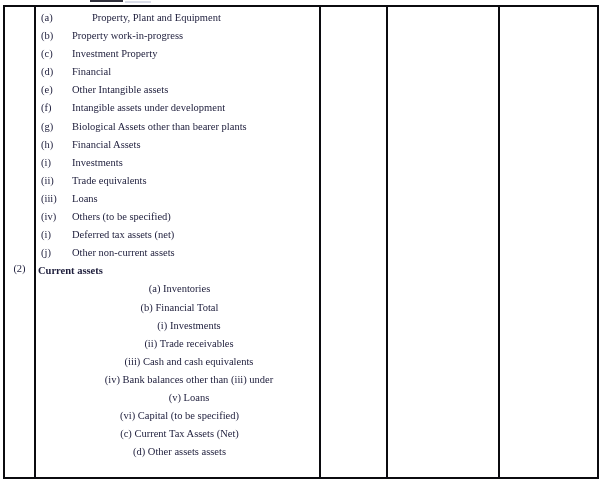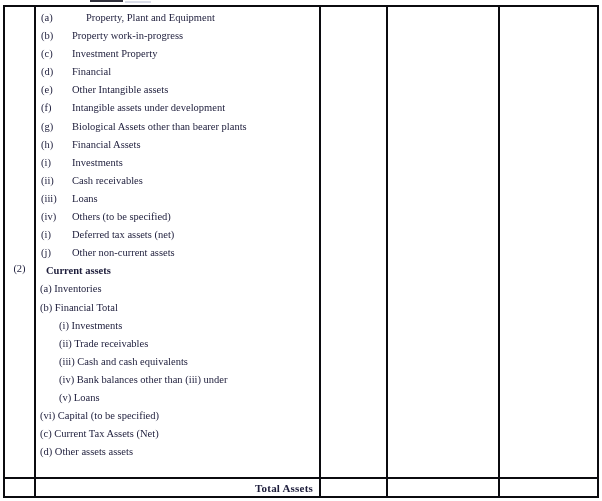--- a/index.html
+++ b/index.html
@@ -44,23 +44,23 @@
 
   .desc-cell { padding-top: 2px !important; }
   .line {
     line-height: 18.1px;
     height: 18.1px;
     white-space: nowrap;
     overflow: hidden;
   }
   .s1 { display: flex; padding-left: 5px; }
   .s1 .lbl { flex: 0 0 31px; }
-  .s1.xind .txt { margin-left: 14px; }
-  .sec2-title { font-weight: 700; padding-left: 10px; }
-  .s2 { padding-left: 4px; }
+  .s1.xind .txt { margin-left: 20px; }
+  .sec2-title { font-weight: 700; padding-left: 2px; }
+  .s2 { padding-left: 4px; text-align: center; }
   .s2.lvl1 { padding-left: 23px; }
 
   .total-label {
     vertical-align: middle !important;
     text-align: right;
     font-weight: 700;
     font-size: 11px !important;
     padding-right: 6px !important;
     letter-spacing: .2px;
   }
@@ -130,21 +130,21 @@
                 <span class="txt">Financial Assets</span>
               </div>
 
               <div class="line s1">
                 <span class="lbl">(i)</span>
                 <span class="txt">Investments</span>
               </div>
 
               <div class="line s1">
                 <span class="lbl">(ii)</span>
-                <span class="txt">Cash receivables</span>
+                <span class="txt">Trade equivalents</span>
               </div>
 
               <div class="line s1">
                 <span class="lbl">(iii)</span>
                 <span class="txt">Loans</span>
               </div>
 
               <div class="line s1">
                 <span class="lbl">(iv)</span>
                 <span class="txt">Others (to be specified)</span>
@@ -205,22 +205,15 @@
                 <span class="txt">(d) Other assets assets</span>
               </div>
             </div>
 
         </td>
         <td></td>
         <td></td>
         <td></td>
       </tr>
 
-      <tr class="total-row">
-        <td></td>
-        <td class="total-label">Total Assets</td>
-        <td></td>
-        <td></td>
-        <td></td>
-      </tr>
     </tbody>
   </table>
 </div>
 
 </body></html>

